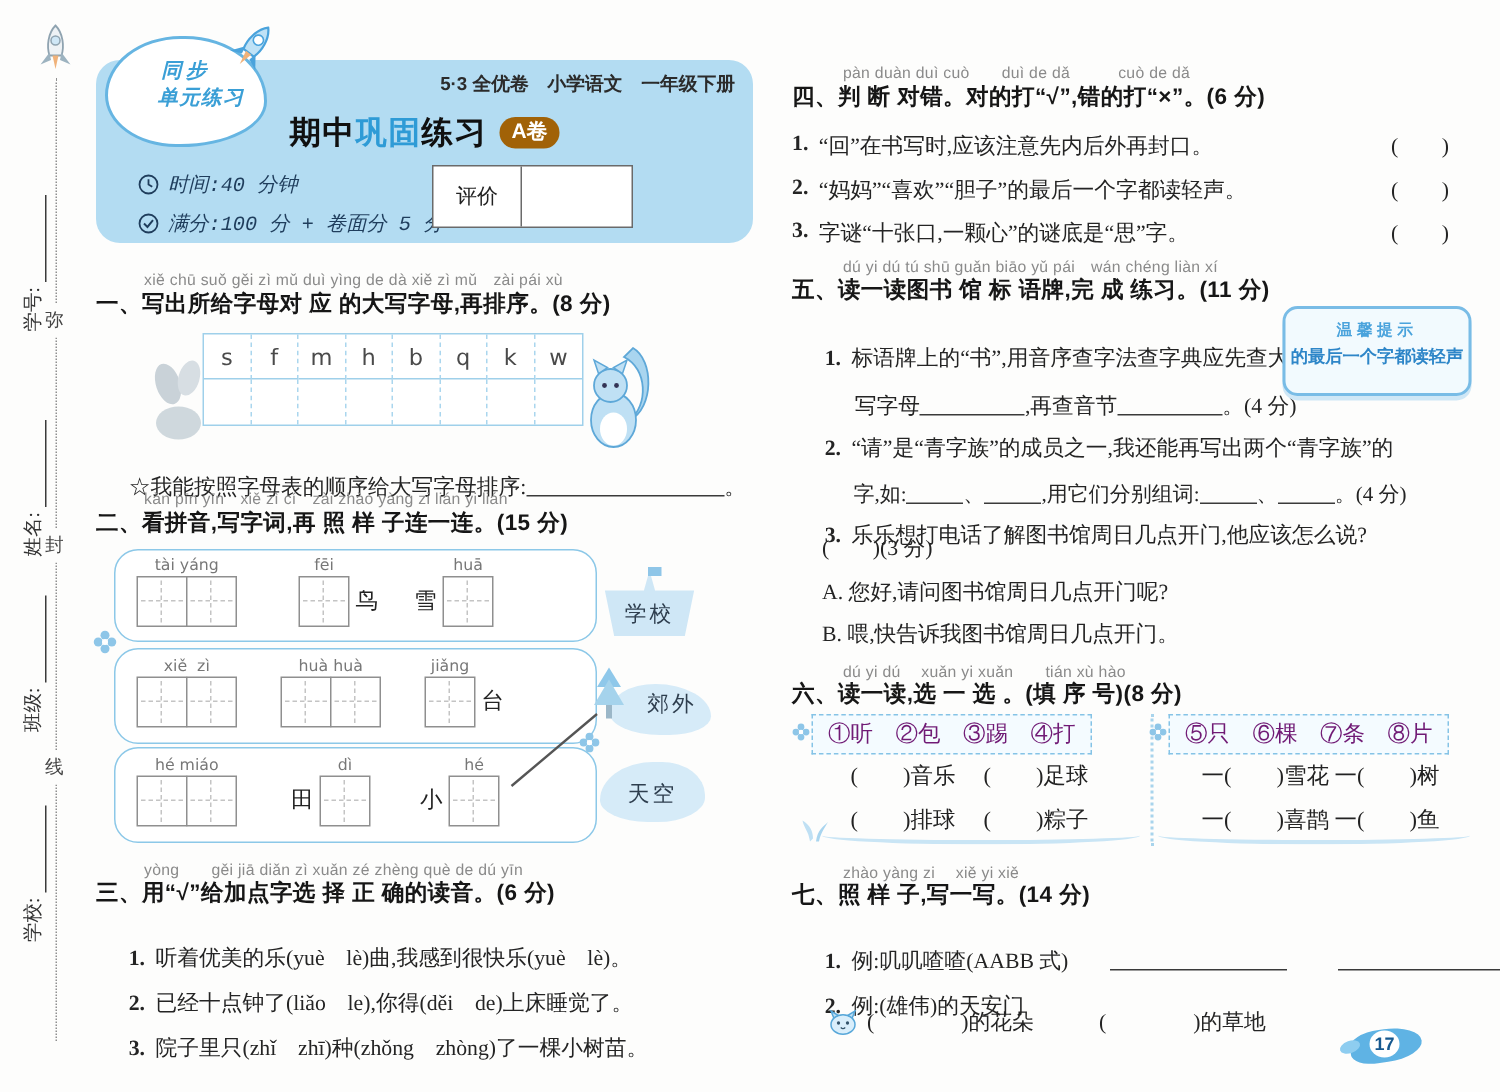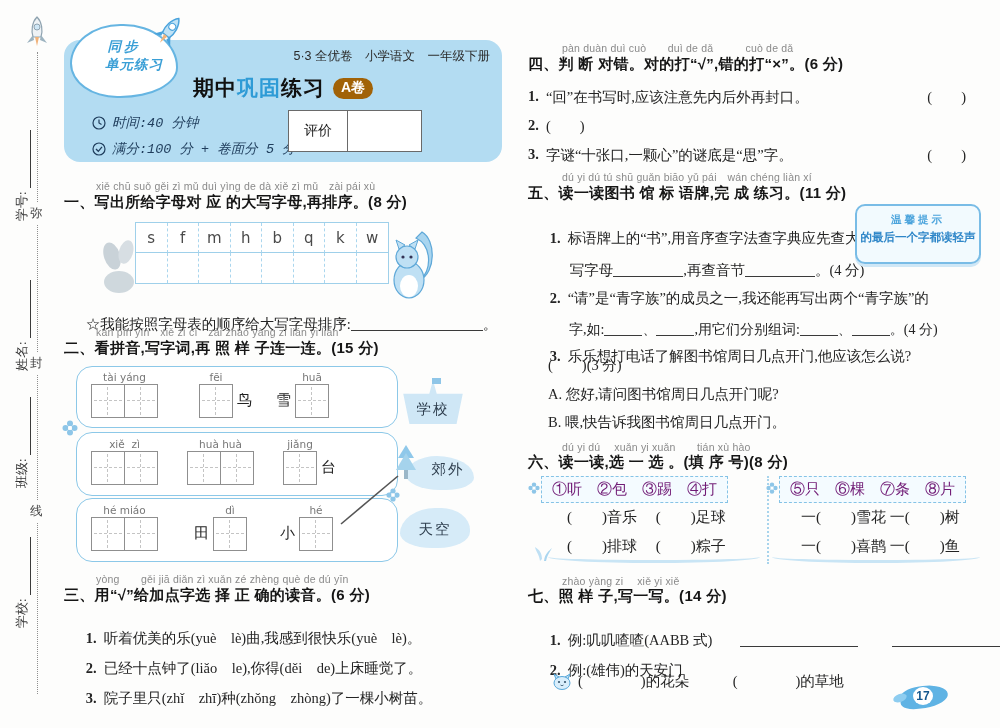--- a/index.html
+++ b/index.html
@@ -19,21 +19,21 @@
 
   
   .seal-line { position:absolute; left:37px; top:52px; height:642px; border-left:1.6px dotted #8f8f8f; }
   .seal-char { position:absolute; left:30px; background:#fdfdfc; font-size:12.5px; color:#444; padding:3px 0; font-family:"Liberation Serif",serif; }
   .mlabel { position:absolute; left:-45px; width:130px; height:22px; transform:rotate(-90deg);
             display:flex; align-items:flex-end; font-size:13px; color:#333; white-space:pre; }
   .mlabel .blank { width:58px; margin-left:3px; }
 
   
   .header-card { position:absolute; left:64px; top:40px; width:438px; height:122px; background:#b3dcf2; border-radius:16px; }
-  .book-info { position:absolute; right:12px; top:8px; font-family:"Liberation Sans",sans-serif; font-weight:400; font-size:12.5px; color:#2b2b2b; white-space:pre;text-align:center; }
+  .book-info { position:absolute; right:12px; top:8px; font-family:"Liberation Sans",sans-serif; font-weight:700; font-size:12.5px; color:#2b2b2b; white-space:pre;text-align:center; }
   .cloud-badge { position:absolute; left:6px; top:-16px; width:104px; height:70px; background:#fff;
                  border:2.5px solid #66b5e2; border-radius:48% 52% 55% 45% / 55% 60% 42% 48%;
                  text-align:center; }
   .cloud-badge .l1 { margin-top:12px; font:italic 700 13.5px "Liberation Sans",sans-serif; color:#3a9fd6; letter-spacing:3px; }
   .cloud-badge .l2 { font:italic 700 13.5px "Liberation Sans",sans-serif; color:#3a9fd6; letter-spacing:1px;margin-left:20px; }
   .badge-rocket { position:absolute; right:-8px; top:-12px; transform:rotate(38deg); }
   .main-title { position:absolute; left:0; right:0; top:34px; text-align:center; white-space:pre;
                 font-family:"Liberation Sans",sans-serif; font-weight:700; font-size:21px; color:#101010; letter-spacing:1px; }
   .main-title .hl { color:#2e9bd6; }
   .ab-badge { display:inline-block; background:#a16207; color:#fff; font-size:14px; border-radius:11px; padding:1px 8px 2px 8px; margin-left:8px; vertical-align:3px; letter-spacing:0; }
@@ -326,21 +326,21 @@
     </div>
   </div>
 
   <div>
     <div class="pinyin" style="left:562px;top:42px">pàn duàn duì cuò　　duì de dǎ　　　cuò de dǎ</div>
     <div class="sec-title" style="left:528px;top:55px">四、判 断 对错。对的打“√”,错的打“×”。(6 分)</div>
     <div class="item-row" style="left:528px;top:88px;width:438px;display:flex">
       <span class="num">1.</span><span style="flex:1">“回”在书写时,应该注意先内后外再封口。</span><span>(　　)</span>
     </div>
     <div class="item-row" style="left:528px;top:117px;width:438px;display:flex">
-      <span class="num">2.</span><span>(　　)</span>
+      <span class="num">2.</span><span style="flex:1">“妈妈”“喜欢”“胆子”的最后一个字都读轻声。</span><span>(　　)</span>
     </div>
     <div class="item-row" style="left:528px;top:146px;width:438px;display:flex">
       <span class="num">3.</span><span style="flex:1">字谜“十张口,一颗心”的谜底是“思”字。</span><span>(　　)</span>
     </div>
   </div>
 
   <div>
     <div class="pinyin" style="left:562px;top:171px">dú yi dú tú shū guǎn biāo yǔ pái　wán chéng liàn xí</div>
     <div class="sec-title" style="left:528px;top:184px">五、读一读图书 馆 标 语牌,完 成 练习。(11 分)</div>
 

